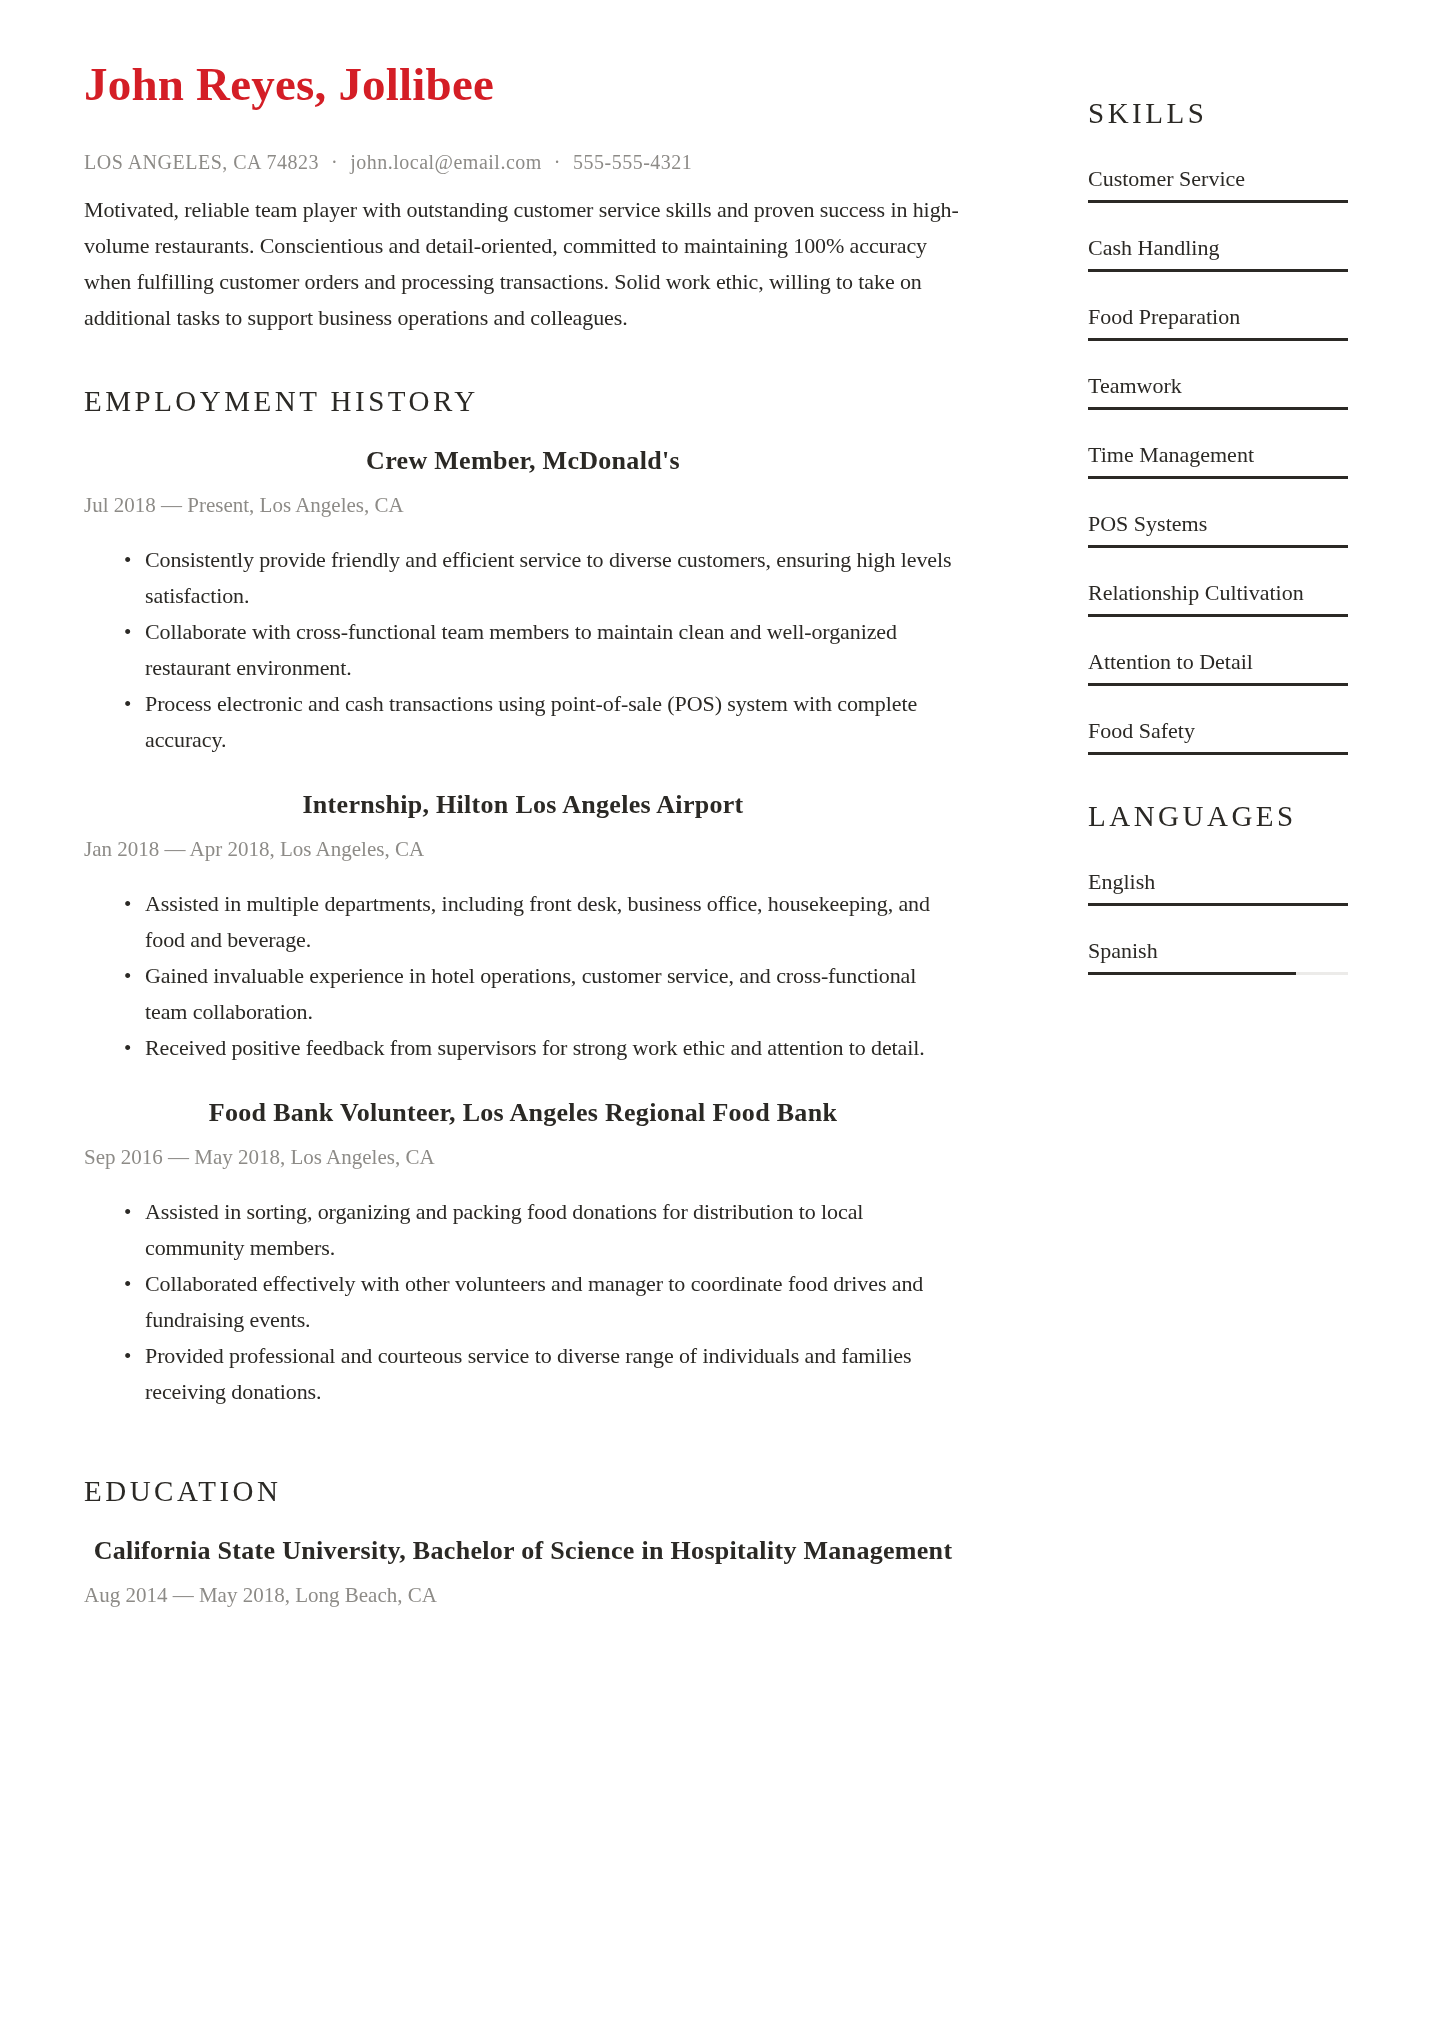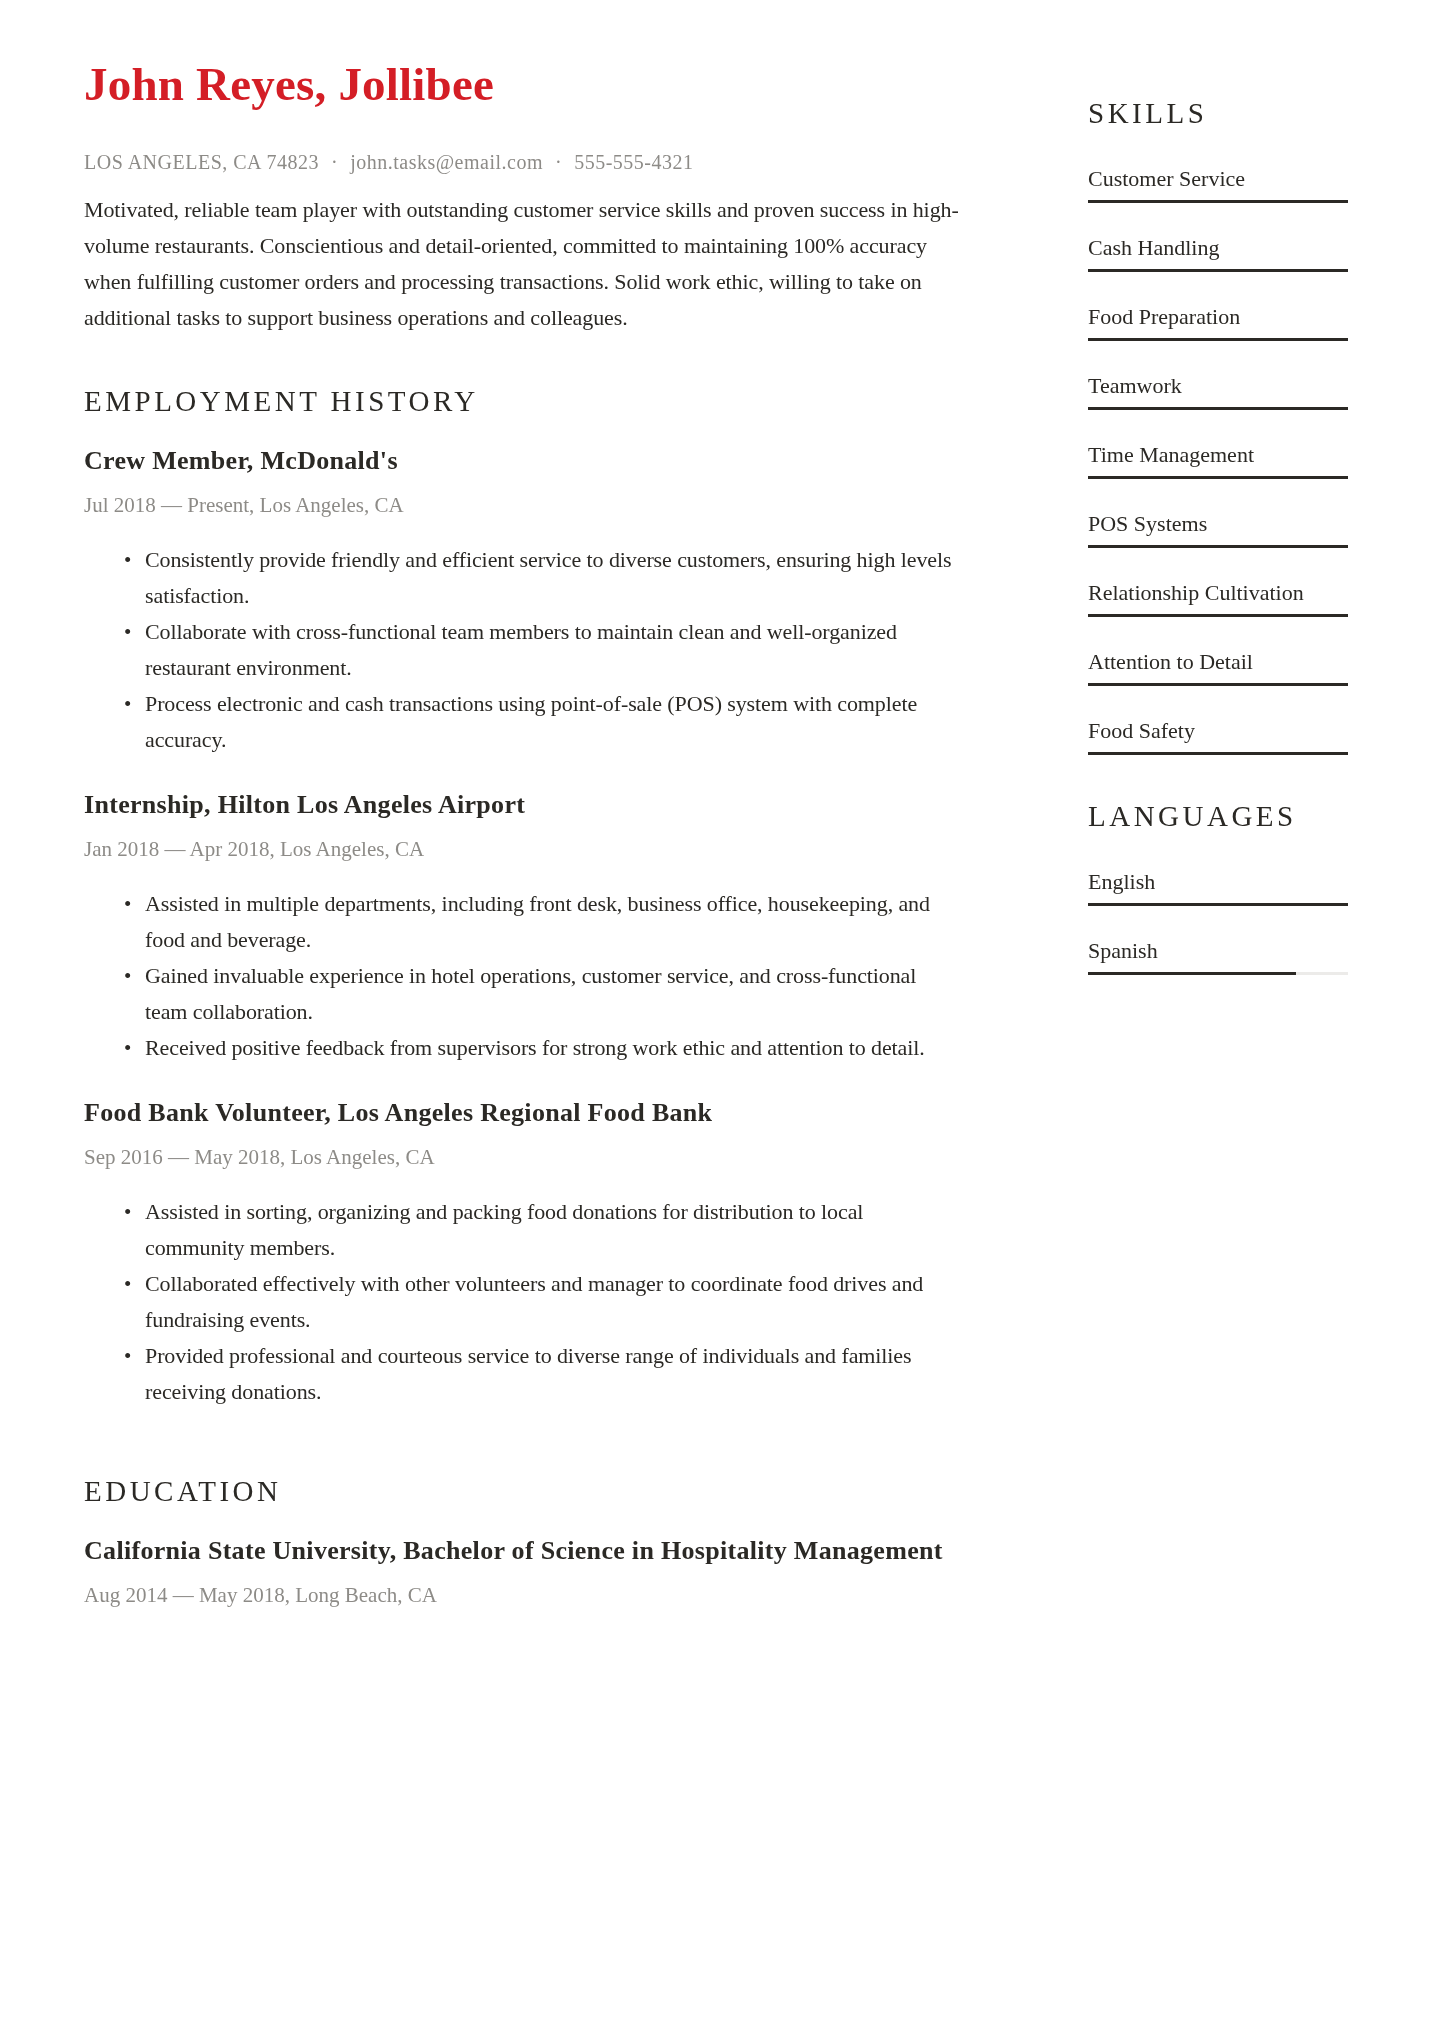--- a/index.html
+++ b/index.html
@@ -64,20 +64,21 @@
   .employment h2{ margin-top:48px; }
   #jobs{ margin-top:26px; }
   .job + .job{ margin-top:30px; }
   .job-title, .edu-title{
     margin:0;
     font-size:26px;
     line-height:34px;
     font-weight:700;
     letter-spacing:0.3px;
     color:var(--ink);
+    text-align:center;
   }
   .job-date, .edu-date{
     margin-top:14px;
     font-size:21px;
     line-height:26px;
     color:var(--muted);
   }
   ul.job-bullets{
     margin:24px 0 0;
     padding:0;
@@ -125,21 +126,21 @@
 </style>
 </head>
 <body>
 
 <div class="page">
   <div class="main">
 
     <header>
       <h1 class="name">John Reyes, Jollibee</h1>
       <div class="contact">
-        <span>LOS ANGELES, CA 74823</span><span class="dot">·</span><span>john.tasks@email.com</span><span class="dot">·</span><span>555-555-4321</span>
+        <span>LOS ANGELES, CA 74823</span><span class="dot">·</span><span>john.local@email.com</span><span class="dot">·</span><span>555-555-4321</span>
       </div>
     </header>
 
     <section class="profile">
       <p>Motivated, reliable team player with outstanding customer service skills and proven success in high-volume restaurants. Conscientious and detail-oriented, committed to maintaining 100% accuracy when fulfilling customer orders and processing transactions. Solid work ethic, willing to take on additional tasks to support business operations and colleagues.</p>
     </section>
 
     <section class="employment">
       <h2 class="section-heading">EMPLOYMENT HISTORY</h2>
       <div id="jobs">

